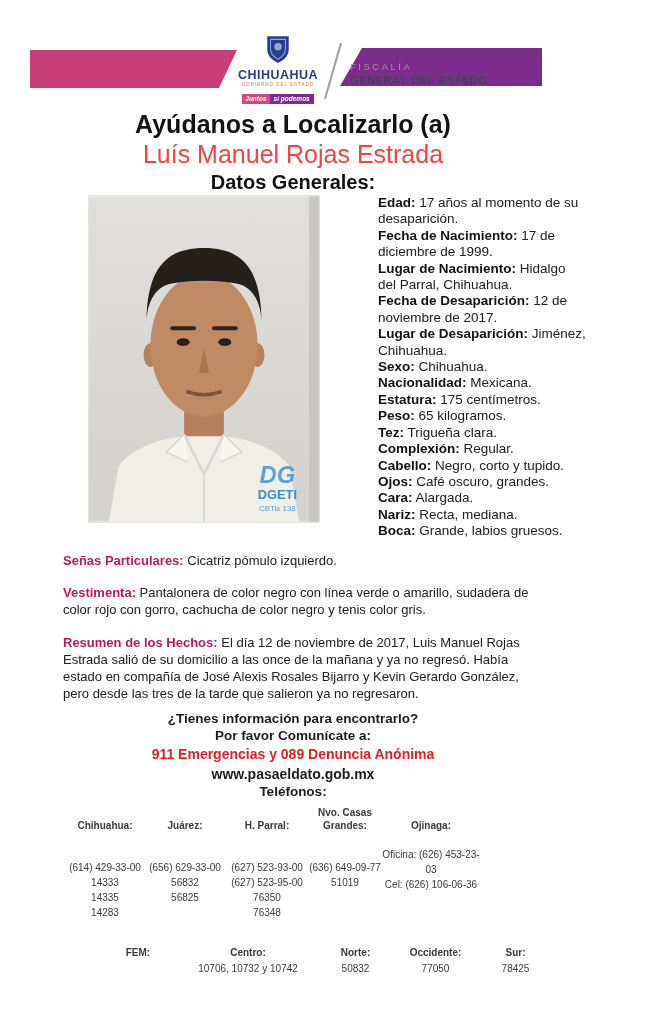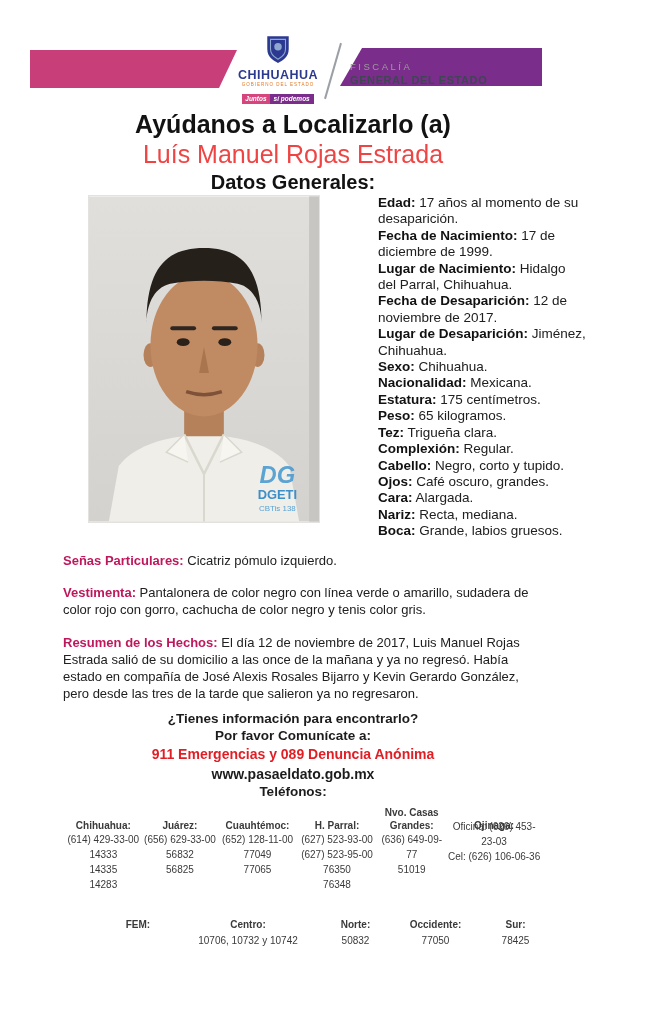--- a/index.html
+++ b/index.html
@@ -47,21 +47,21 @@
   .cta-c{font-size:13.5px;font-weight:bold;line-height:17px;}
   .cta-e{font-size:14px;font-weight:bold;color:#E21E25;line-height:21px;}
   .cta-w{font-size:14px;font-weight:bold;line-height:18px;}
   .cta-t{font-size:13.5px;font-weight:bold;line-height:17px;}
 
   
   .phones1{display:flex;margin:6px 44px 0 65px;color:#3a3a3a;}
   .ph-col{text-align:center;font-size:10px;}
   .ph-col.c0{width:80px}.ph-col.c1{width:80px}.ph-col.c2{width:82px}.ph-col.c3{width:84px}
   .ph-col.c4{width:72px}.ph-col.c5{width:100px}.ph-col.c6{width:62px}
-  .ph-head{font-weight:bold;min-height:26px;display:flex;align-items:flex-end;justify-content:center;line-height:13px;margin-bottom:0;}
+  .ph-head{font-weight:bold;min-height:26px;display:flex;align-items:flex-end;justify-content:center;line-height:13px;margin-bottom:28px;}
   .ph-num{line-height:15px;}
   .ph-col.oji .ph-nums{margin-top:-13px;}
 
   .phones2{display:flex;margin:26px 0 0 98px;color:#3a3a3a;}
   .ph2-col{text-align:center;font-size:10px;}
   .ph2-col.c0{width:80px}.ph2-col.c1{width:140px}.ph2-col.c2{width:75px}
   .ph2-col.c3{width:85px}.ph2-col.c4{width:75px}
   .ph2-head{font-weight:bold;line-height:13px;}
   .ph2-num{line-height:15px;margin-top:2px;}
 </style>
@@ -171,28 +171,20 @@
       </div>
     </div>
     <div class="ph-col c1">
       <div class="ph-head">Juárez:</div>
       <div class="ph-nums">
         <div class="ph-num">(656) 629-33-00</div>
         <div class="ph-num">56832</div>
         <div class="ph-num">56825</div>
       </div>
     </div>
-    <div class="ph-col c2">
-      <div class="ph-head">Cuauhtémoc:</div>
-      <div class="ph-nums">
-        <div class="ph-num">(652) 128-11-00</div>
-        <div class="ph-num">77049</div>
-        <div class="ph-num">77065</div>
-      </div>
-    </div>
     <div class="ph-col c3">
       <div class="ph-head">H. Parral:</div>
       <div class="ph-nums">
         <div class="ph-num">(627) 523-93-00</div>
         <div class="ph-num">(627) 523-95-00</div>
         <div class="ph-num">76350</div>
         <div class="ph-num">76348</div>
       </div>
     </div>
     <div class="ph-col c4">

